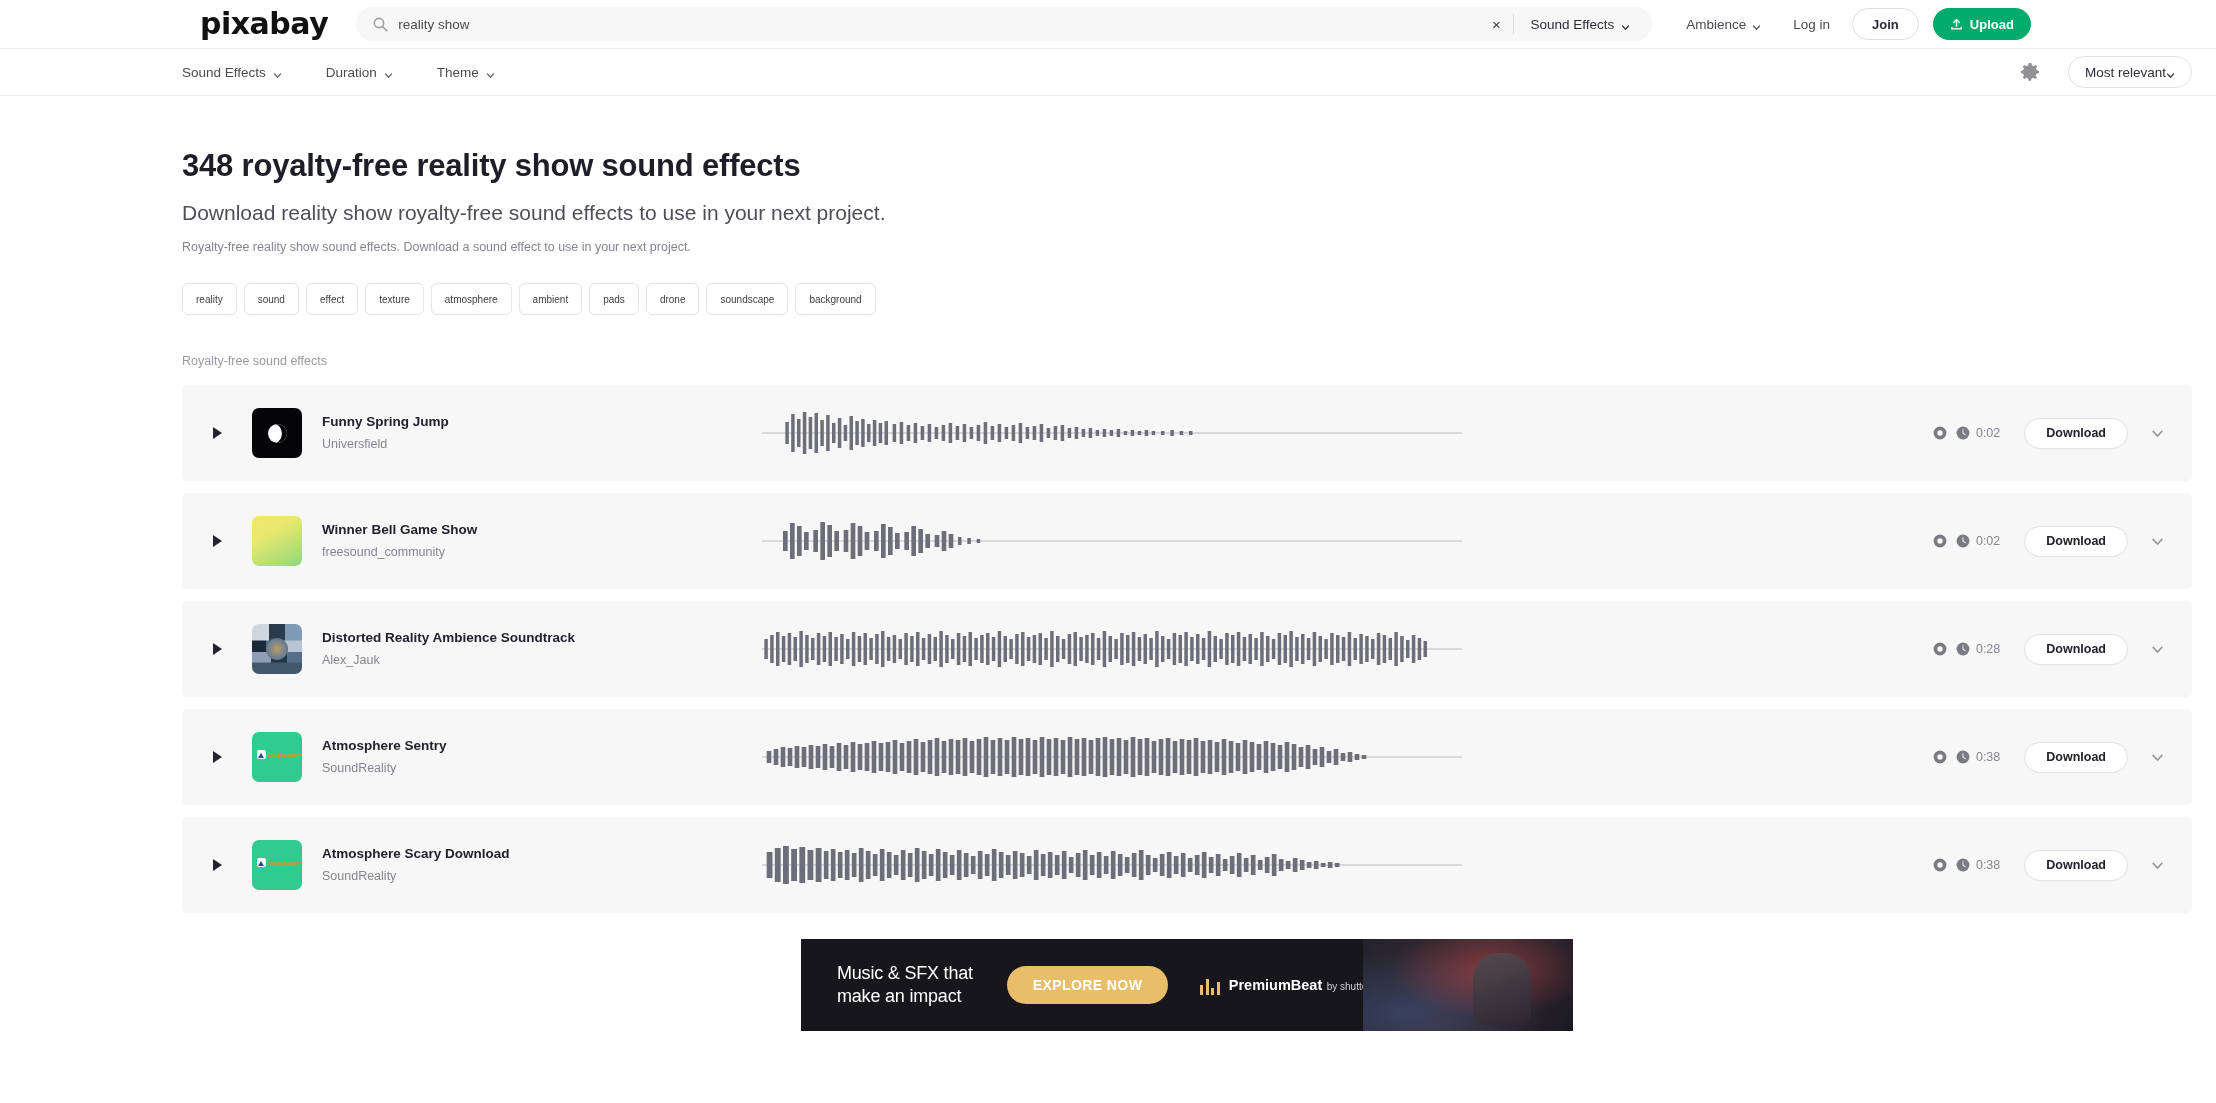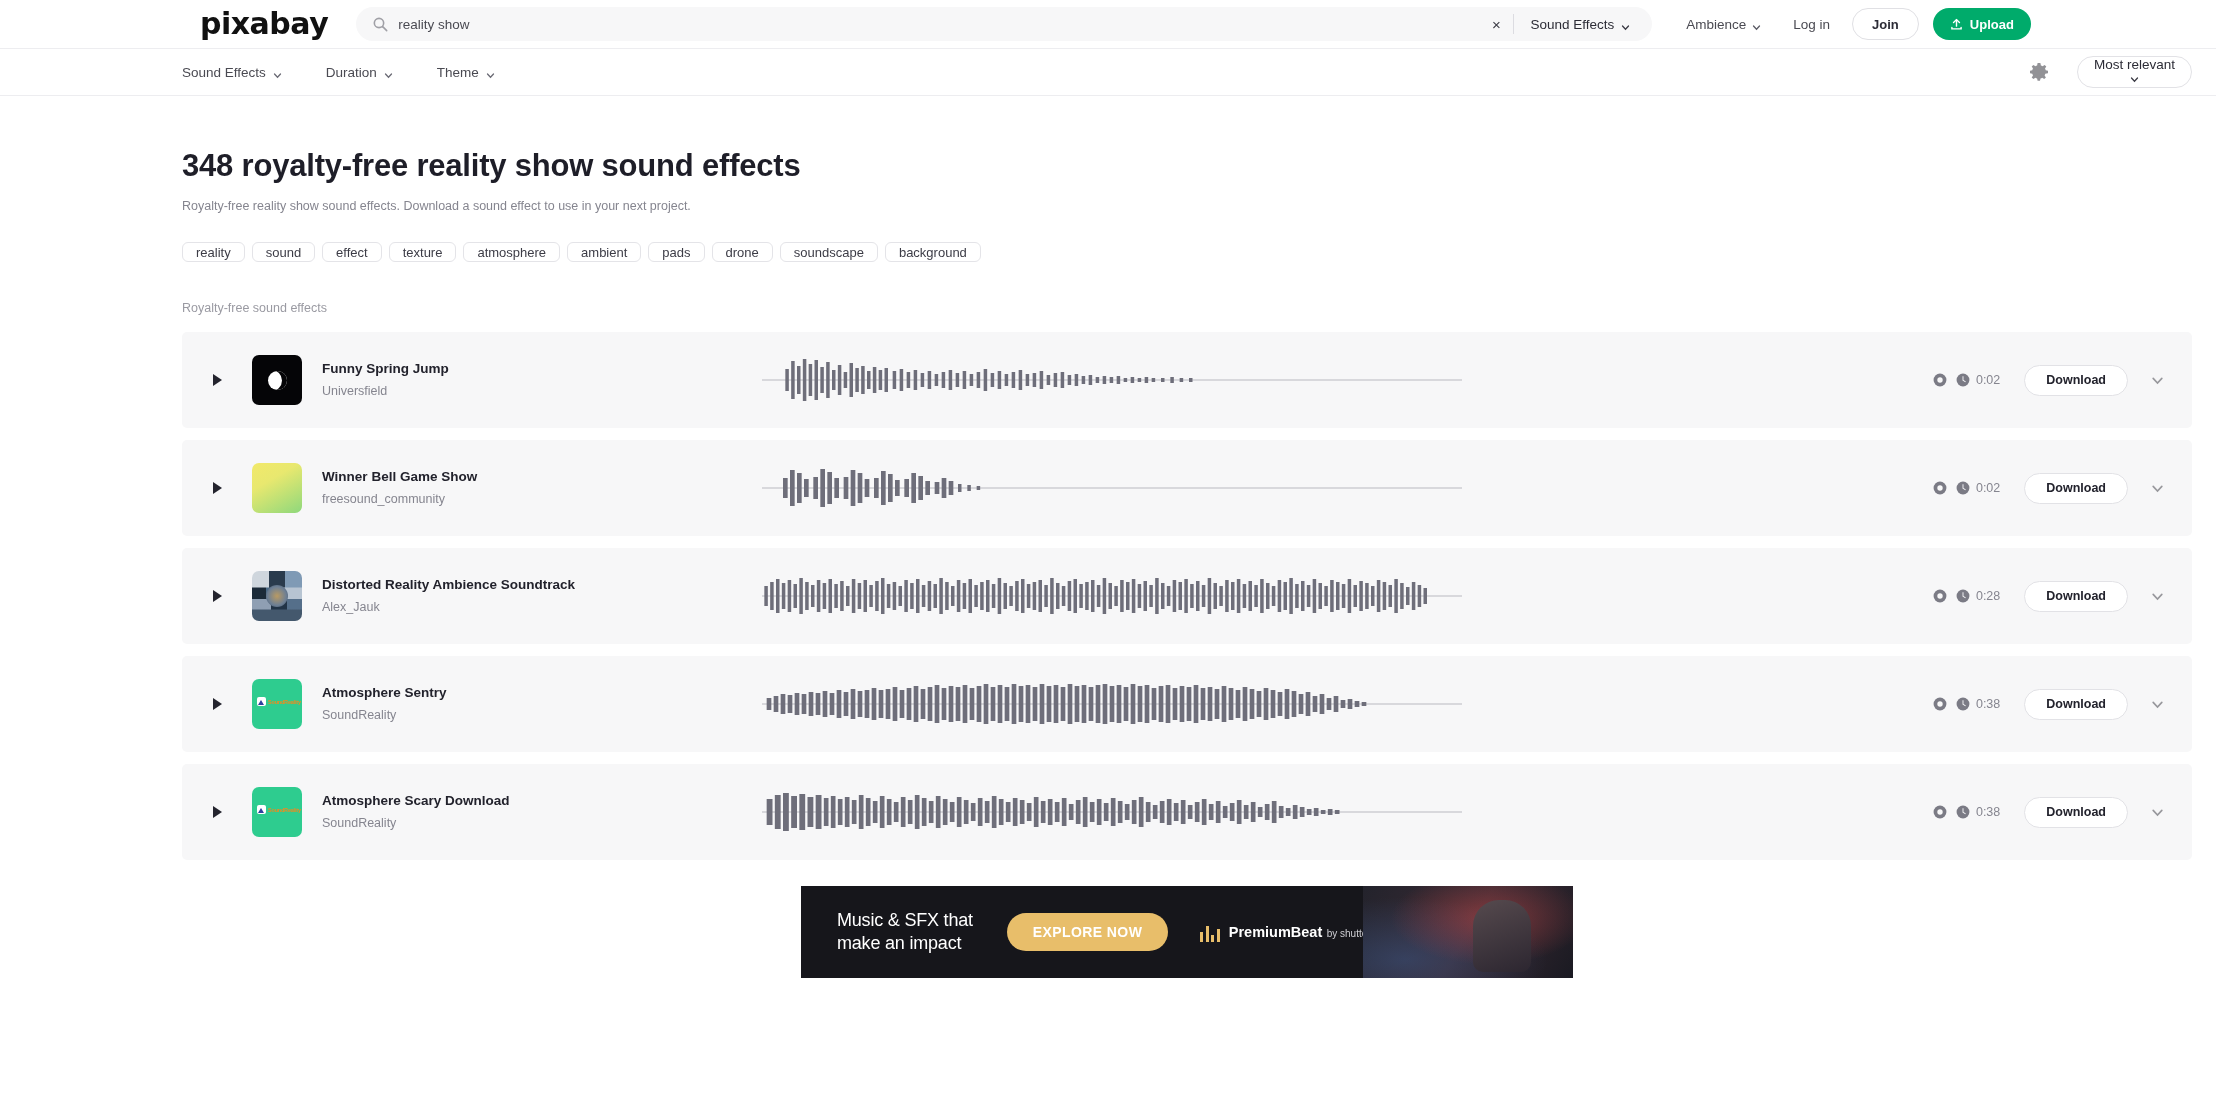--- a/index.html
+++ b/index.html
@@ -104,44 +104,44 @@
     width: 24px; height: 24px;
     display: flex; align-items: center; justify-content: center;
     cursor: pointer; margin-right: 26px; opacity: .6;
   }
   .sort-select {
     border: 1px solid #e2e2e6;
     border-radius: 18px;
     height: 32px; padding: 0 16px;
     display: flex; align-items: center; 
     font-size: 13.5px; color: #2c2c36;
-    background: #fff; cursor: pointer; white-space: nowrap; flex-direction: column;
+    background: #fff; cursor: pointer; white-space: nowrap;
   }
   .chev { display: inline-block; width: 9px; height: 9px; flex: 0 0 9px; }
 
   
   .main { padding: 0 24px 0 182px; }
   .page-title {
     font-size: 31px; font-weight: 700; color: #1e1e28;
     margin-top: 52px; letter-spacing: -0.2px;
   }
   .page-sub {
     font-size: 21px; color: #4e4e58; margin-top: 17px; font-weight: 400;
   }
   .page-desc {
     font-size: 12.5px; color: #85858f; margin-top: 15px;
   }
 
   .tags { display: flex; gap: 7px; margin-top: 29px; flex-wrap: wrap; }
   .tag {
     border: 1px solid #e4e4e8;
     border-radius: 6px;
-    height: 20px; padding: 0 13px;
+    height: 32px; padding: 0 13px;
     display: flex; align-items: center;
-    font-size: 13px; color: #3c3c46;
+    font-size: 10px; color: #3c3c46;
     background: #fff; cursor: pointer; white-space: nowrap;
   }
 
   .section-label {
     font-size: 12.5px; color: #9a9aa2; margin-top: 39px;
   }
 
   
   .tracklist { margin-top: 17px; }
   .track-row {
@@ -389,20 +389,21 @@
       <svg viewBox="0 0 12 12" fill="none" stroke="#3a3a44" stroke-width="1.7" stroke-linecap="round">
         <polyline points="2,4 6,8.4 10,4"></polyline>
       </svg>
     </span>
   </div>
 </div>
 
 <div class="main">
 
   <h1 class="page-title">348 royalty-free reality show sound effects</h1>
+  <p class="page-sub">Download reality show royalty-free sound effects to use in your next project.</p>
   <p class="page-desc">Royalty-free reality show sound effects. Download a sound effect to use in your next project.</p>
 
   <div class="tags">
     <div class="tag">reality</div>
     <div class="tag">sound</div>
     <div class="tag">effect</div>
     <div class="tag">texture</div>
     <div class="tag">atmosphere</div>
     <div class="tag">ambient</div>
     <div class="tag">pads</div>

